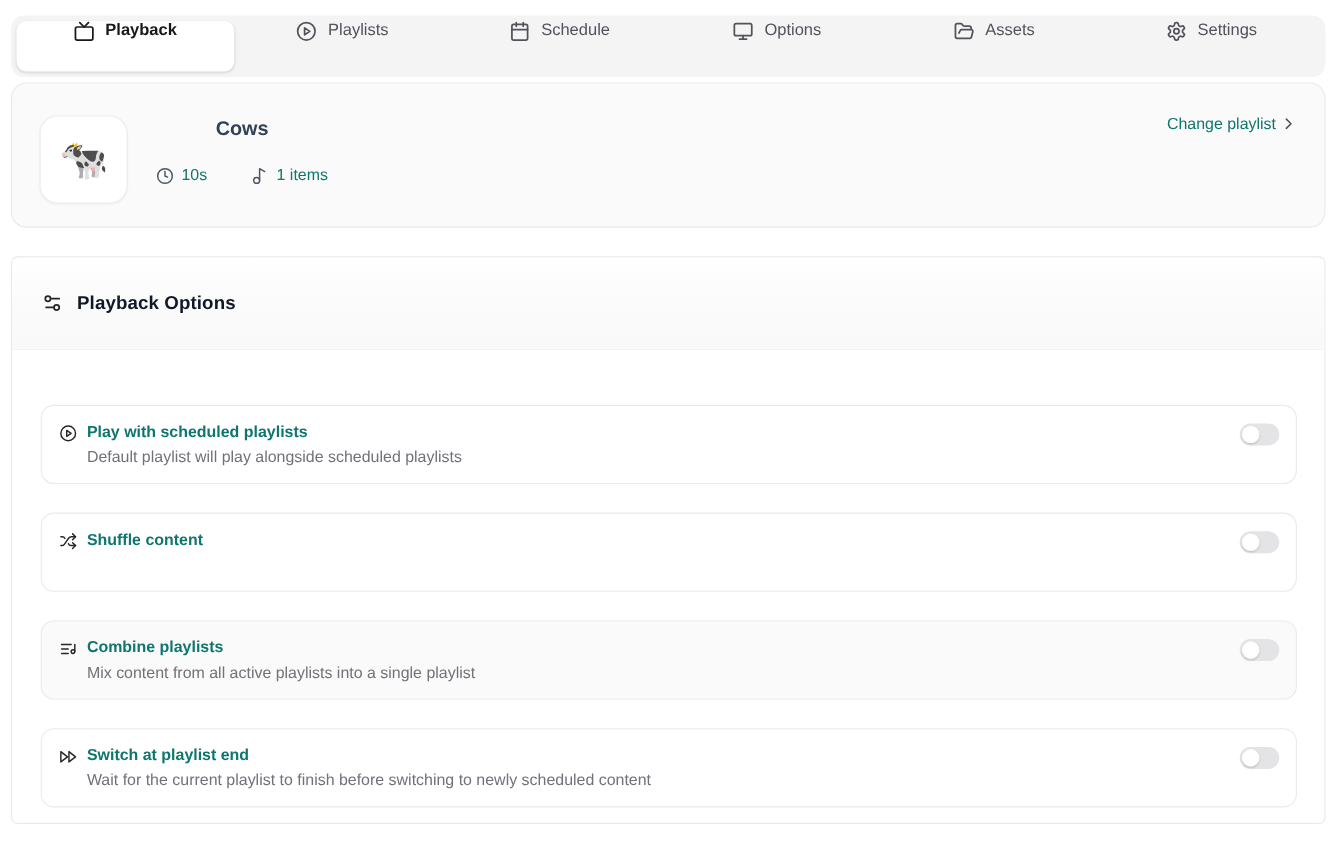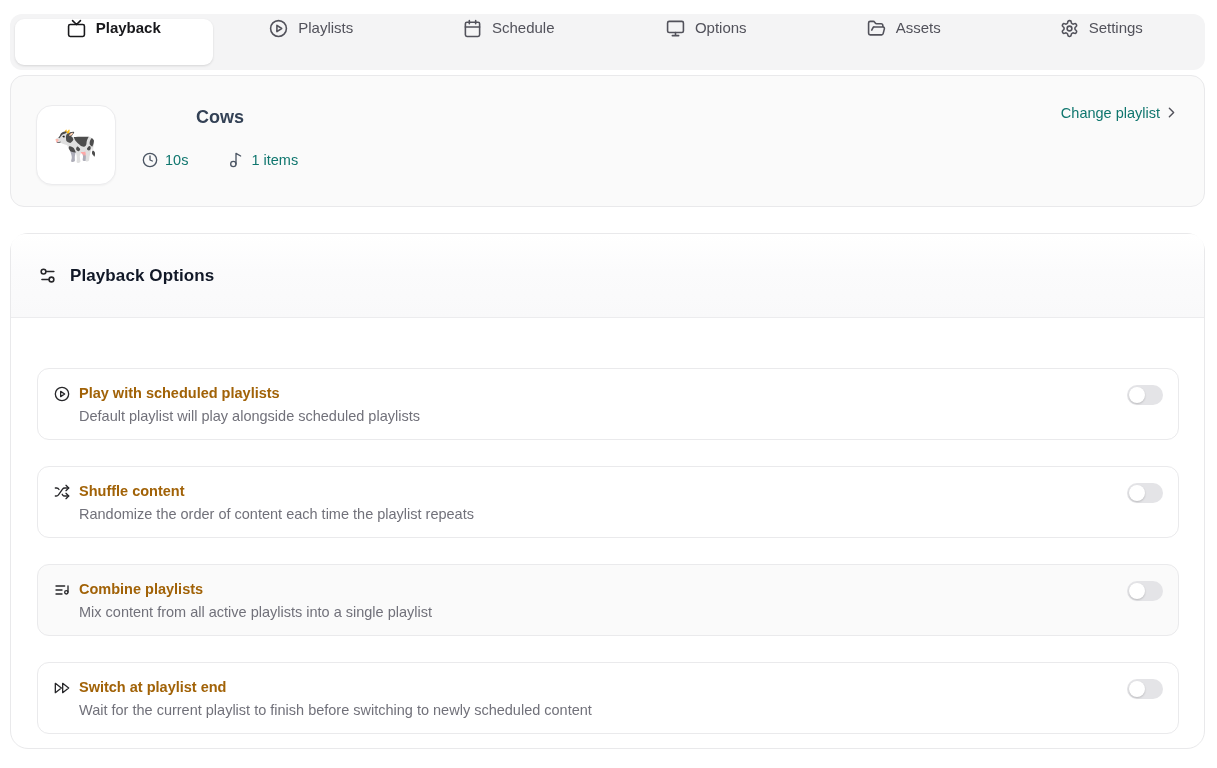--- a/index.html
+++ b/index.html
@@ -49,39 +49,39 @@
   }
   .change-link {
     display: flex; align-items: center; gap: 3px; color: #0f766e;
     font-size: 14.5px; font-weight: 500; cursor: pointer; margin-bottom: 2px;
   }
   .change-link svg { width: 17px; height: 17px; stroke: #52525b; }
 
   
   .options-card {
     position: absolute; left: 10px; right: 12px; top: 233px; height: 516px;
-    background: #ffffff; border: 1px solid #e9e9eb; border-radius: 18px;
+    background: #ffffff; border: 1px solid #e9e9eb; border-radius: 6px;
   }
   .options-header {
     height: 84px; display: flex; align-items: center; gap: 13px; padding: 0 27px;
     background: linear-gradient(180deg, #ffffff 0%, #fbfbfc 45%, #f9f9fa 100%);
     border-bottom: 1px solid #ececee; border-radius: 14px 14px 0 0;
   }
   .options-header svg { width: 19px; height: 19px; stroke: #27272a; }
   .options-title { font-size: 17px; font-weight: 700; color: #111827; letter-spacing: .1px; }
   .options-body { padding: 50px 25px 0 26px; display: flex; flex-direction: column; gap: 26px; }
   .option-row {
     height: 72px; border: 1px solid #eaeaec; border-radius: 12px; background: #ffffff;
     display: flex; align-items: flex-start; padding: 15px 15px 0 16px;
   }
   .option-row.alt { background: #fafafa; }
   .opt-icon { width: 16px; height: 16px; margin-top: 2px; flex: 0 0 auto; }
   .opt-icon svg { width: 16px; height: 16px; stroke: #27272a; }
   .opt-text { margin-left: 9px; }
-  .opt-title { font-size: 14.5px; font-weight: 600; color: #a16207; line-height: 18px; }
+  .opt-title { font-size: 14.5px; font-weight: 600; color: #0f766e; line-height: 18px; }
   .opt-desc { font-size: 14.5px; color: #71717a; line-height: 18px; margin-top: 5px; }
   .toggle {
     margin-left: auto; width: 36px; height: 20px; border-radius: 999px;
     background: #e4e4e7; position: relative; cursor: pointer; flex: 0 0 auto; margin-top: 1px;
   }
   .toggle .knob {
     position: absolute; left: 2px; top: 2px; width: 16px; height: 16px;
     background: #ffffff; border-radius: 50%; box-shadow: 0 1px 2px rgba(0,0,0,.18);
   }
 </style>
@@ -218,21 +218,20 @@
         <svg viewBox="0 0 24 24" fill="none" stroke-width="2" stroke-linecap="round" stroke-linejoin="round">
             <path d="M2 18h1.4c1.3 0 2.5-.6 3.3-1.7l6.1-8.6c.8-1.1 2-1.7 3.3-1.7H22"></path>
             <path d="m18 2 4 4-4 4"></path>
             <path d="M2 6h1.9c1.5 0 2.9.9 3.6 2.2"></path>
             <path d="M22 18h-5.9c-1.3 0-2.6-.7-3.3-1.8l-.5-.8"></path>
             <path d="m18 14 4 4-4 4"></path>
           </svg>
       </span>
       <div class="opt-text">
         <div class="opt-title">Shuffle content</div>
-        <div class="opt-desc">Randomize the order of content each time the playlist repeats</div>
       </div>
       <div class="toggle" role="switch" aria-checked="false">
           <div class="knob"></div>
         </div>
     </div>
 
     <div class="option-row alt">
       <span class="opt-icon">
         <svg viewBox="0 0 24 24" fill="none" stroke-width="2" stroke-linecap="round" stroke-linejoin="round">
             <path d="M21 15V6"></path>

